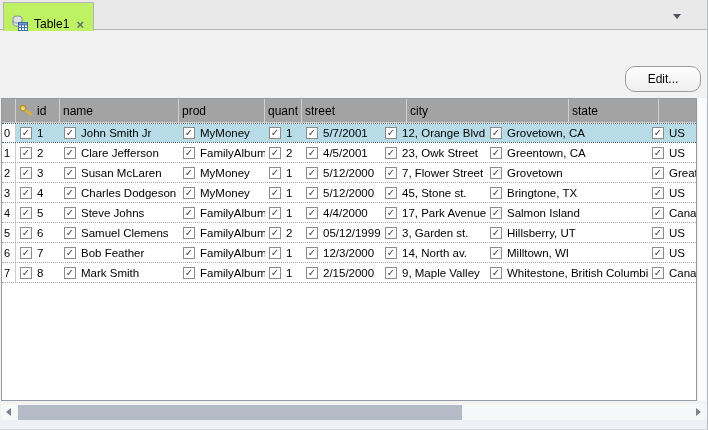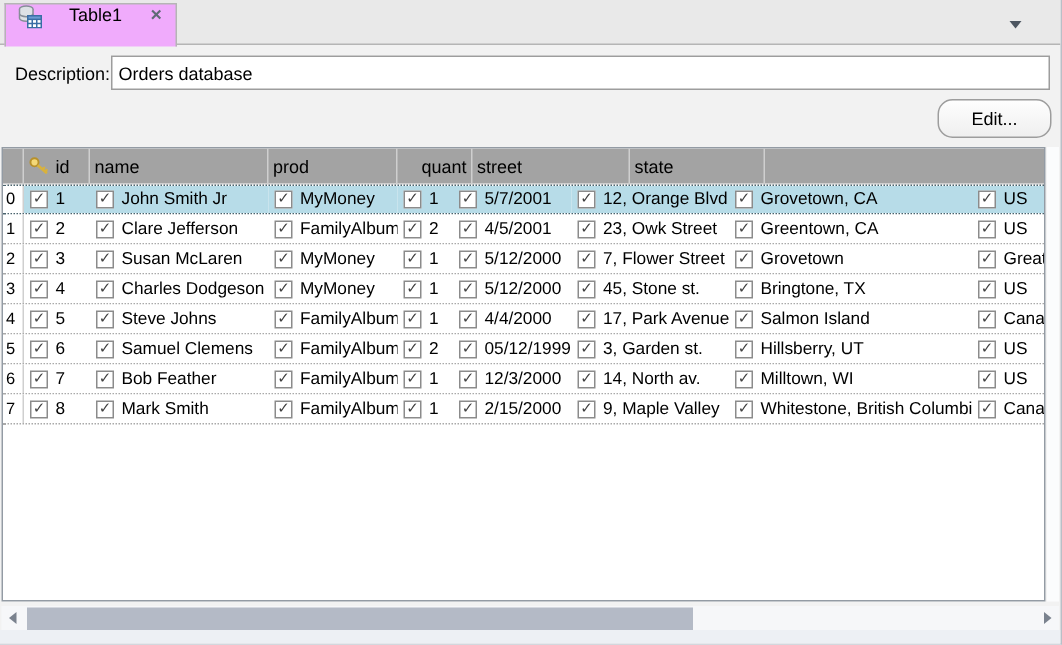--- a/index.html
+++ b/index.html
@@ -5,23 +5,23 @@
   * { margin:0; padding:0; box-sizing:border-box; }
   html,body { background:#fff; }
   body { font-family:"Liberation Sans", sans-serif; font-size:11px; color:#000; }
 
   .panel { position:relative; width:708px; height:430px; background:#f2f2f2;
            border-right:1px solid #b9bfc7; border-bottom:1px solid #d3d7dd; overflow:hidden; }
 
   
   .tabbar { position:absolute; left:0; top:0; width:100%; height:30px;
             background:#e9e9e9; border-bottom:1px solid #b5b5b5; }
-  .tab { position:absolute; left:3px; top:2px; height:29px; background:#f0abfc;
-         border:1px solid #b5b5b5; border-bottom:none; display:flex; align-items:flex-start;
-         gap:18px; padding:0 8px; z-index:2; }
+  .tab { position:absolute; left:3px; top:2px; height:29px; background:#bef264;
+         border:1px solid #b5b5b5; border-bottom:none; display:flex; align-items:flex-end;
+         gap:6px; padding:0 8px; z-index:2; }
   .tab-label { font-size:12px; }
   .tab-close { color:#5f6a75; font-size:13px; font-weight:bold; line-height:1; cursor:default; padding:0 1px; }
   .tab-overflow { position:absolute; right:26px; top:14px; width:0; height:0;
                   border-left:4px solid transparent; border-right:4px solid transparent;
                   border-top:5px solid #4c5560; }
 
   
   .desc-row { position:absolute; left:10px; top:37px; width:690px; height:23px;
               display:flex; align-items:center; }
   .desc-label { width:64px; font-size:12px; }
@@ -78,49 +78,48 @@
         <line x1="9.5" y1="9.9" x2="9.5" y2="15.5" stroke="#3a6ea5"></line>
         <line x1="12.5" y1="9.9" x2="12.5" y2="15.5" stroke="#3a6ea5"></line>
         <line x1="6.5" y1="12.6" x2="15.5" y2="12.6" stroke="#3a6ea5"></line>
       </svg>
       <span class="tab-label">Table1</span>
       <span class="tab-close">×</span>
     </div>
     <span class="tab-overflow"></span>
   </div>
 
-  <div class="desc-row">
-    <span class="desc-label">Description:</span>
-    <input class="desc-input" type="text" value="Orders database" style="">
-  </div>
 
   <button class="edit-btn">Edit...</button>
 
   <div class="grid">
     <div class="grid-header" id="grid-header">
         <div class="hcell rownum"></div>
         <div class="hcell" style="width: 44px;">
   <svg width="14" height="13" viewBox="0 0 14 13" style="flex:none">
     <circle cx="4" cy="4.2" r="2.7" fill="#f3d878" stroke="#b8912a" stroke-width="1.3"></circle>
     <path d="M6.1 6.2 L12.3 11.4" stroke="#d9b23c" stroke-width="1.8" fill="none"></path>
     <path d="M9.4 9.0 l1.5 -1.7 M11.1 10.4 l1.4 -1.6" stroke="#d9b23c" stroke-width="1.4" fill="none"></path>
   </svg>
 <span class="hlabel">id</span>
         </div>
         <div class="hcell" style="width: 119px;">
           <span class="hlabel">name</span>
         </div>
         <div class="hcell" style="width: 86px;">
           <span class="hlabel">prod</span>
         </div>
-        <div class="hcell" style="width: 37px; margin-left: 13px;">
+        <div class="hcell" style="width: 37px;">
           <span class="hlabel">quant</span>
         </div>
         <div class="hcell" style="width: 105px;">
           <span class="hlabel">street</span>
+        </div>
+        <div class="hcell" style="width: 162px;">
+          <span class="hlabel">city</span>
         </div>
         <div class="hcell" style="width: 90px;">
           <span class="hlabel">state</span>
         </div>
       </div>
     <div id="grid-body">
         <div class="grow sel">
           <div class="gcell rownum">0</div>
           <div class="gcell" style="width: 44px;">
             <span class="cb">✓</span>

